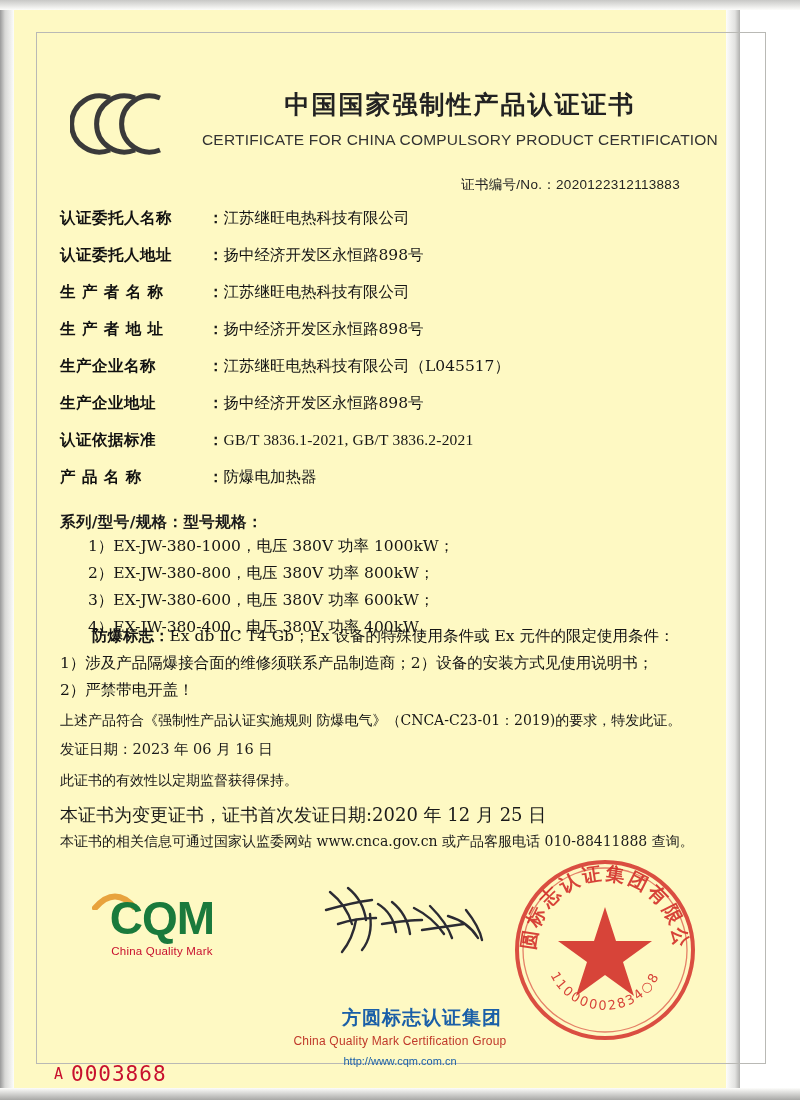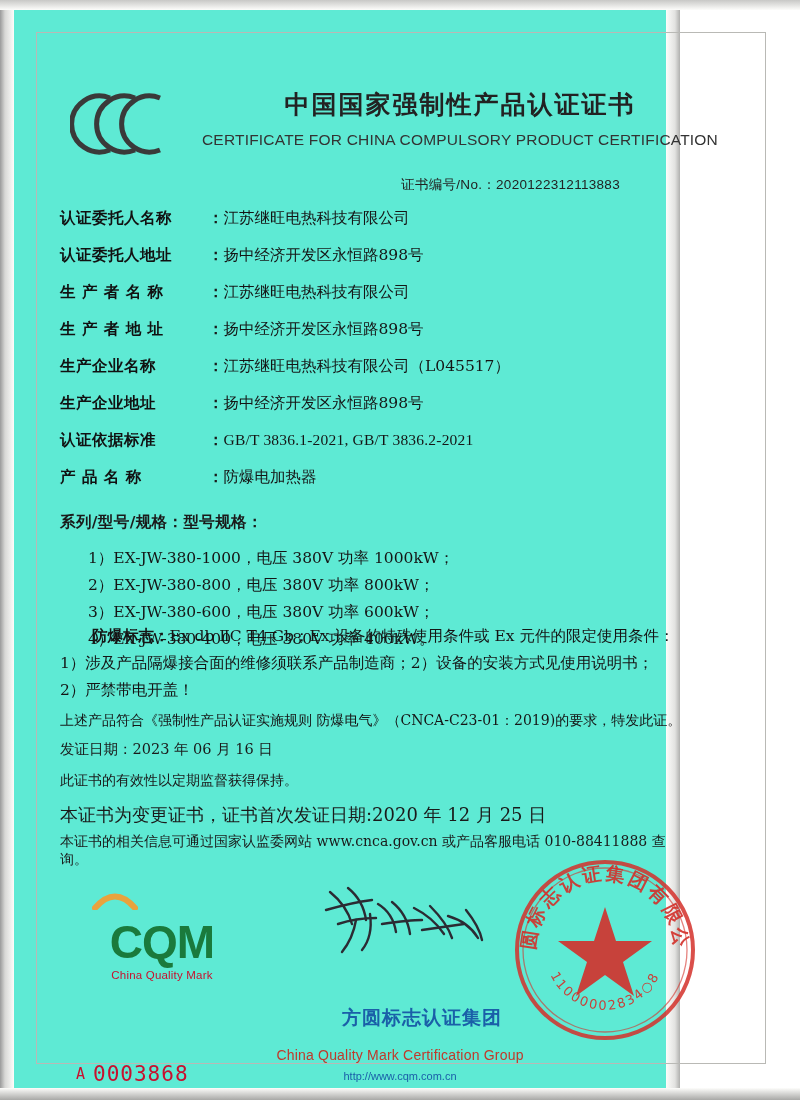--- a/index.html
+++ b/index.html
@@ -9,23 +9,23 @@
   body {
     width: 800px;
     height: 1100px;
     background: #ffffff;
     font-family: "Liberation Serif", serif;
     color: #1a1a1a;
     overflow: hidden;
   }
   .page {
     position: relative;
-    width: 680px;
+    width: 740px;
     height: 1100px;
-    background: #5eead4;
+    background: #fef9c3;
   }
   
   .paper-edge-left {
     position: absolute;
     left: 0; top: 0; width: 14px; height: 1100px;
     background: linear-gradient(to right, #9a9a9a 0px, #d8d8d6 5px, #fdfdfb 14px);
   }
   .paper-edge-right {
     position: absolute;
     right: 0; top: 0; width: 14px; height: 1100px;
@@ -125,21 +125,21 @@
   .series-block {
     position: absolute;
     left: 60px; top: 512px;
     width: 690px;
     font-size: 15.5px;
     font-family: "DejaVu Serif", "Liberation Serif", serif;
   }
   .series-head {
     font-weight: bold;
     letter-spacing: 0.4px;
-    margin-bottom: 12px;
+    margin-bottom: 0;
   }
   .series-line {
     line-height: 27px;
     color: #151515;
     margin-left: 28px;
   }
   .ex-block {
     position: absolute;
     left: 60px; top: 622px;
     width: 700px;
@@ -196,21 +196,20 @@
     width: 160px;
     text-align: center;
   }
   .cqm-word {
     font-family: "Liberation Sans", sans-serif;
     font-weight: bold;
     font-size: 46px;
     letter-spacing: -1px;
     color: #1a7a3c;
     line-height: 46px;
-    margin-top: 24px;
   }
   .cqm-sub {
     font-family: "Liberation Sans", sans-serif;
     font-size: 11.5px;
     color: #c8102e;
     margin-top: 4px;
     letter-spacing: 0.2px;
   }
   .cqm-arc {
     position: absolute;
@@ -240,35 +239,35 @@
   }
   .footer-cn {
     font-size: 19px;
     font-weight: bold;
     color: #1a5fa8;
     font-family: "DejaVu Serif", "Liberation Serif", serif;
     letter-spacing: 1px;
     padding-left: 44px;
   }
   .footer-en {
-    font-size: 14px;
+    font-size: 12px;
     color: #c0392b;
     font-family: "Liberation Sans", sans-serif;
-    margin-top: 16px;
+    margin-top: 3px;
     letter-spacing: 0.2px;
   }
   .footer-url {
     font-size: 11px;
     color: #1a5fa8;
     font-family: "Liberation Sans", sans-serif;
     margin-top: 7px;
   }
   .serial {
     position: absolute;
-    left: 76px; top: 1062px;
+    left: 54px; top: 1062px;
     font-family: "DejaVu Sans Mono", monospace;
     font-size: 21px;
     color: #c8102e;
     letter-spacing: 1px;
   }
   .serial .ser-prefix {
     font-size: 15px;
     vertical-align: 2px;
     margin-right: 7px;
   }

